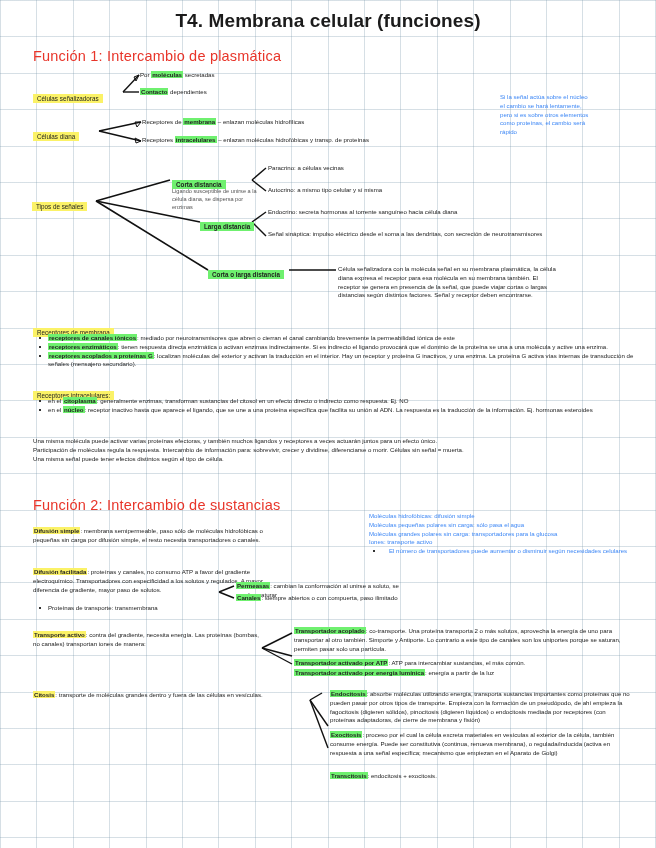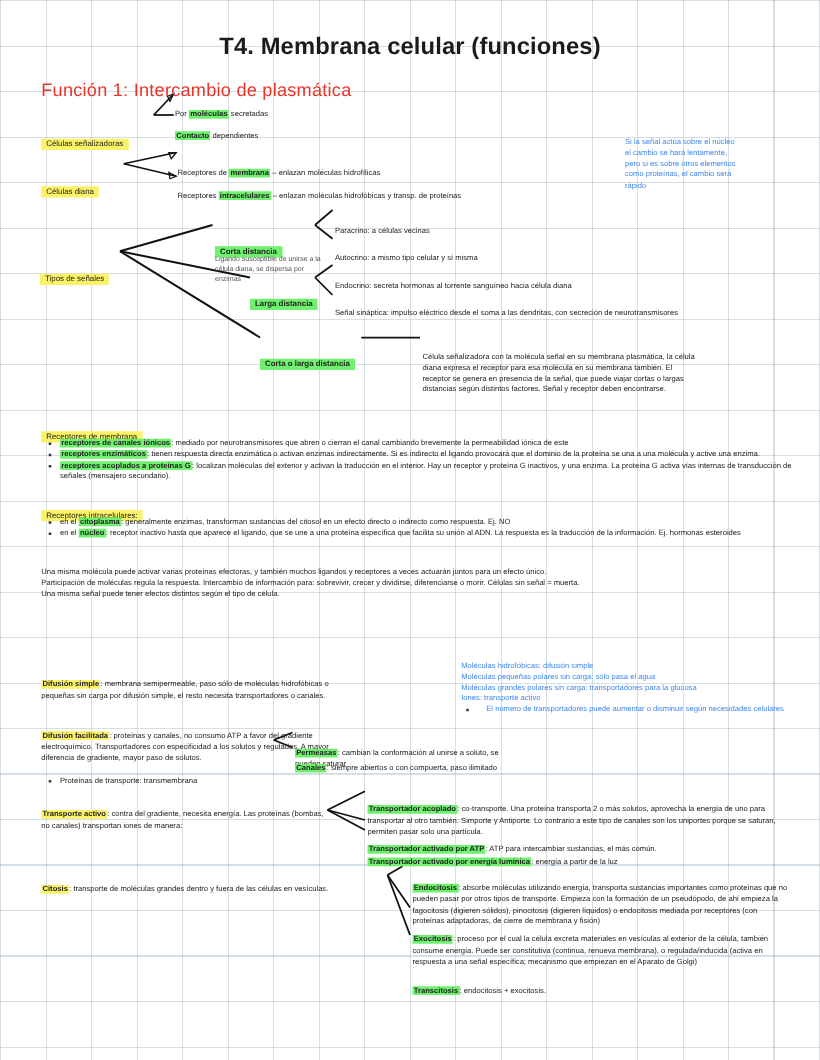--- a/index.html
+++ b/index.html
@@ -11,21 +11,21 @@
   #page{
     position:relative;
     width:656px;
     height:848px;
     overflow:hidden;
     background:
       repeating-linear-gradient(to right, rgba(120,150,170,.30) 0 1px, transparent 1px 36.4px),
       repeating-linear-gradient(to bottom, rgba(120,150,170,.30) 0 1px, transparent 1px 36.4px),
       #ffffff;
   }
-  .abs{position:absolute;margin-top:17px;}
+  .abs{position:absolute;}
   
   .title{
     font-size:19px;font-weight:700;letter-spacing:.1px;color:#1b1b1b;
     text-align:center;width:100%;top:10px;left:0;
   }
   .section-h{
     font-size:14.5px;color:#e8352a;font-weight:400;letter-spacing:.2px;
   }
   .t{font-size:6.1px;line-height:1.45;color:#222;}
   .t6{font-size:5.6px;line-height:1.45;color:#222;}
@@ -163,20 +163,21 @@
       </li>
     </ul>
   </div>
 
   <div class="abs t" style="left:33px;top:437px;width:470px;">
     <div>Una misma molécula puede activar varias proteínas efectoras, y también muchos ligandos y receptores a veces actuarán juntos para un efecto único.</div>
     <div>Participación de moléculas regula la respuesta. Intercambio de información para: sobrevivir, crecer y dividirse, diferenciarse o morir. Células sin señal = muerta.</div>
     <div>Una misma señal puede tener efectos distintos según el tipo de célula.</div>
   </div>
 
+  <div class="abs section-h" style="left:33px;top:497px;">Función 2: Intercambio de sustancias</div>
 
   <div class="abs t" style="left:33px;top:527px;width:250px;">
     <span class="hl-y b">Difusión simple</span><span>: membrana semipermeable, paso sólo de moléculas hidrofóbicas o pequeñas sin carga por difusión simple, el resto necesita transportadores o canales.</span>
   </div>
 
   <div class="abs t" style="left:33px;top:568px;width:245px;">
     <span class="hl-y b">Difusión facilitada</span><span>: proteínas y canales, no consumo ATP a favor del gradiente electroquímico. Transportadores con especificidad a los solutos y regulados. A mayor diferencia de gradiente, mayor paso de solutos.</span>
   </div>
   <div class="abs" style="left:35px;top:604px;width:200px;">
     <ul class="bl t">

